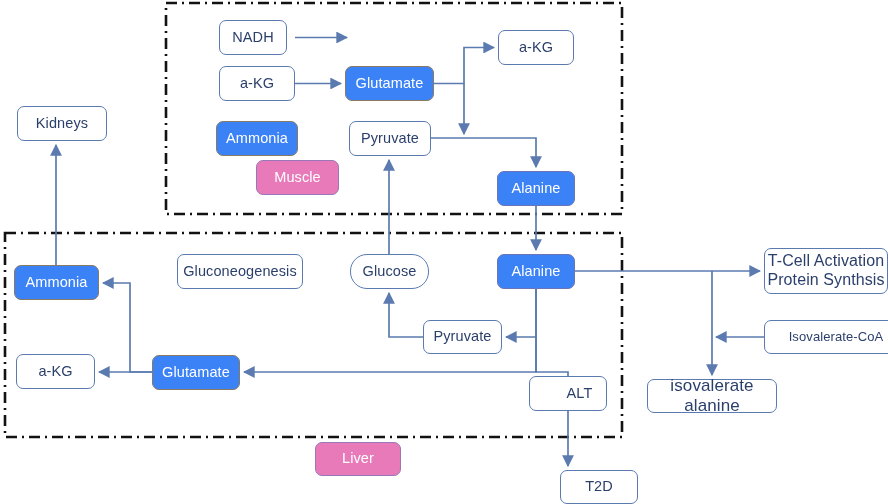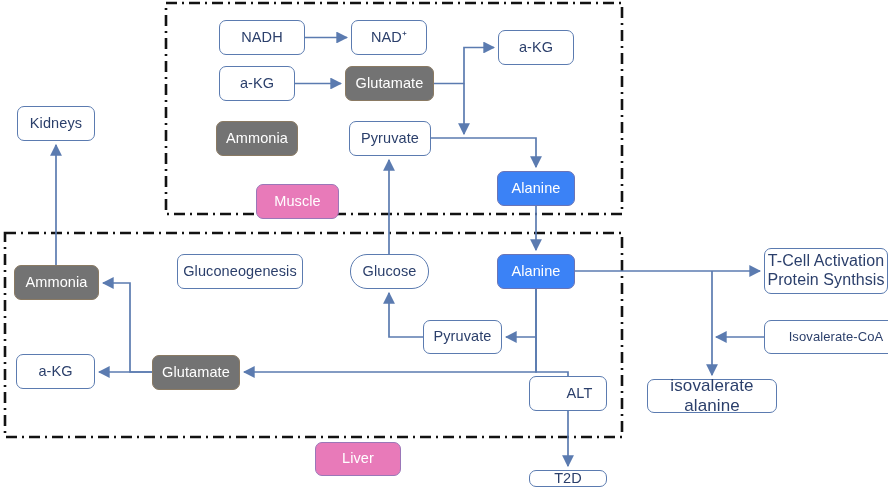--- a/index.html
+++ b/index.html
@@ -38,21 +38,21 @@
   }
   .node.plain {
     background: #ffffff;
     border: 1.4px solid #5b7bb0;
     color: #2b3f6b;
   }
   .node.orange {
     background: #f8b košt;
   }
   .node.orange {
-    background: #737373;
+    background: #3b82f6;
     border: 1.6px solid #8a7a63;
     color: #ffffff;
   }
   .node.pink {
     background: #e87ab9;
     border: 1.6px solid #9a77b8;
     color: #ffffff;
   }
   .node.lav {
     background: #3b82f6;
@@ -91,41 +91,40 @@
       <path d="M 536 289 L 536 337 L 506 337"></path>
       <path d="M 423 337 L 389 337 L 389 293"></path>
       <path d="M 568 411 L 568 466"></path>
       <path d="M 575 271 L 760 271"></path>
       <path d="M 712 271 L 712 375"></path>
       <path d="M 764 337 L 716 337"></path>
     </g>
     <path fill="none" stroke="#5b7bb0" stroke-width="1.7" d="M 536 337 L 536 372 L 568 372 L 568 376"></path>
   </svg>
 
-  <div class="node plain" style="left:219px;top:20px;width:86px;height:35px;">NADH</div>
-  <div class="node plain" style="left:351px;top:20px;width:76px;height:35px;">NAD⁺</div>
+  <div class="node plain" style="left:219px;top:20px;width:68px;height:35px;">NADH</div>
   <div class="node plain" style="left:219px;top:66px;width:76px;height:35px;">a-KG</div>
   <div class="node orange" style="left:345px;top:66px;width:89px;height:35px;">Glutamate</div>
   <div class="node plain" style="left:498px;top:30px;width:76px;height:35px;">a-KG</div>
   <div class="node orange" style="left:216px;top:121px;width:82px;height:35px;">Ammonia</div>
   <div class="node plain" style="left:349px;top:121px;width:82px;height:35px;">Pyruvate</div>
-  <div class="node pink" style="left:256px;top:184px;width:83px;height:35px;">Muscle</div>
+  <div class="node pink" style="left:256px;top:160px;width:83px;height:35px;">Muscle</div>
   <div class="node lav" style="left:497px;top:171px;width:78px;height:35px;">Alanine</div>
 
-  <div class="node plain" style="left:17px;top:106px;width:78px;height:35px;">Kidneys</div>
+  <div class="node plain" style="left:17px;top:106px;width:90px;height:35px;">Kidneys</div>
 
   <div class="node orange" style="left:14px;top:265px;width:85px;height:35px;">Ammonia</div>
   <div class="node plain" style="left:177px;top:254px;width:126px;height:35px;">Gluconeogenesis</div>
   <div class="node plain" style="left:350px;top:254px;width:79px;height:35px;border-radius:17px;">Glucose</div>
   <div class="node lav" style="left:497px;top:254px;width:78px;height:35px;">Alanine</div>
   <div class="node plain" style="left:423px;top:320px;width:79px;height:34px;">Pyruvate</div>
   <div class="node plain" style="left:16px;top:354px;width:79px;height:35px;">a-KG</div>
   <div class="node orange" style="left:152px;top:355px;width:88px;height:35px;">Glutamate</div>
   <div class="node pink" style="left:315px;top:394px;width:86px;height:34px;margin-top:48px;">Liver</div>
   <div class="node plain" style="left:529px;top:376px;width:78px;height:35px;padding-left:23px;">ALT</div>
-  <div class="node plain" style="left:529px;top:470px;width:78px;height:17px;">T2D</div>
+  <div class="node plain" style="left:560px;top:470px;width:78px;height:34px;">T2D</div>
 
   <div class="node plain" style="left:764px;top:248px;width:124px;height:46px;font-size:16px;">T-Cell Activation
 Protein Synthsis</div>
   <div class="node plain" style="left:764px;top:320px;width:144px;height:34px;font-size:13px;">Isovalerate-CoA</div>
   <div class="node plain" style="left:647px;top:379px;width:130px;height:34px;font-size:17px;">isovalerate​alanine</div>
 
 </div>
 
 </body></html>

